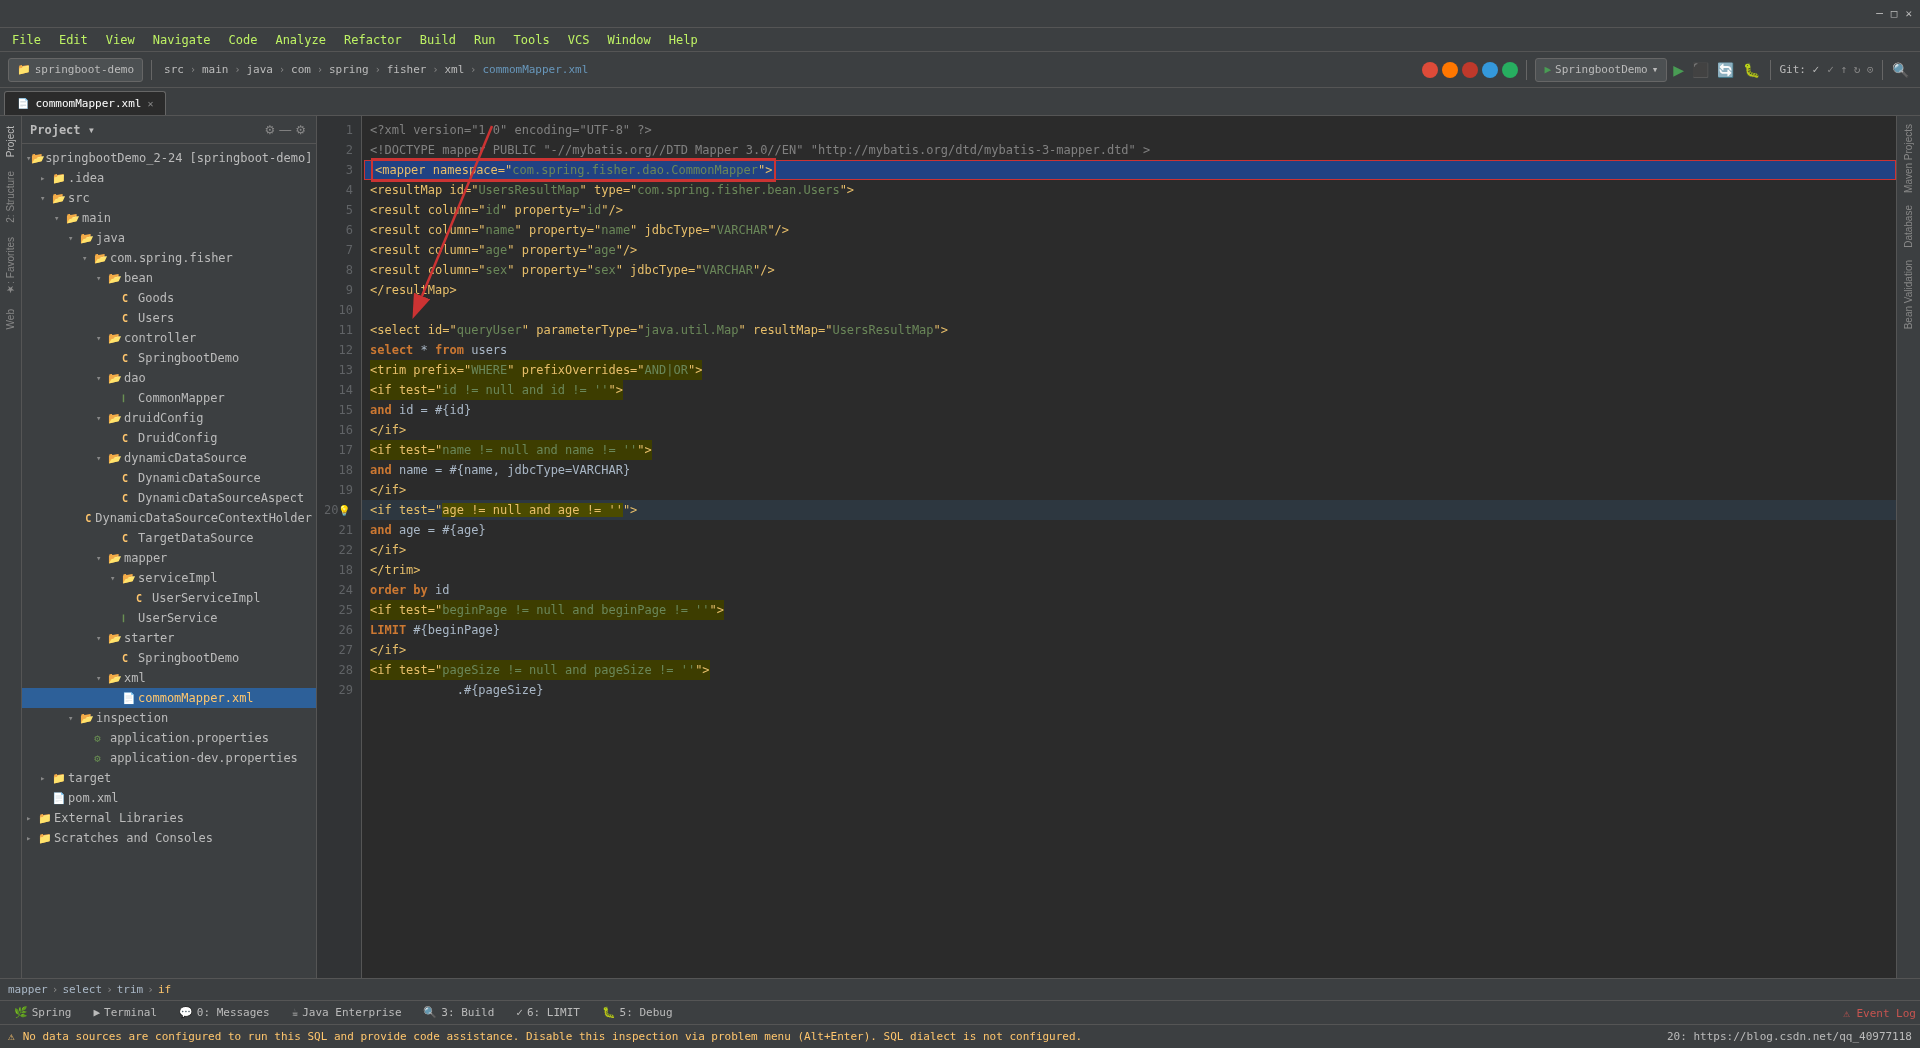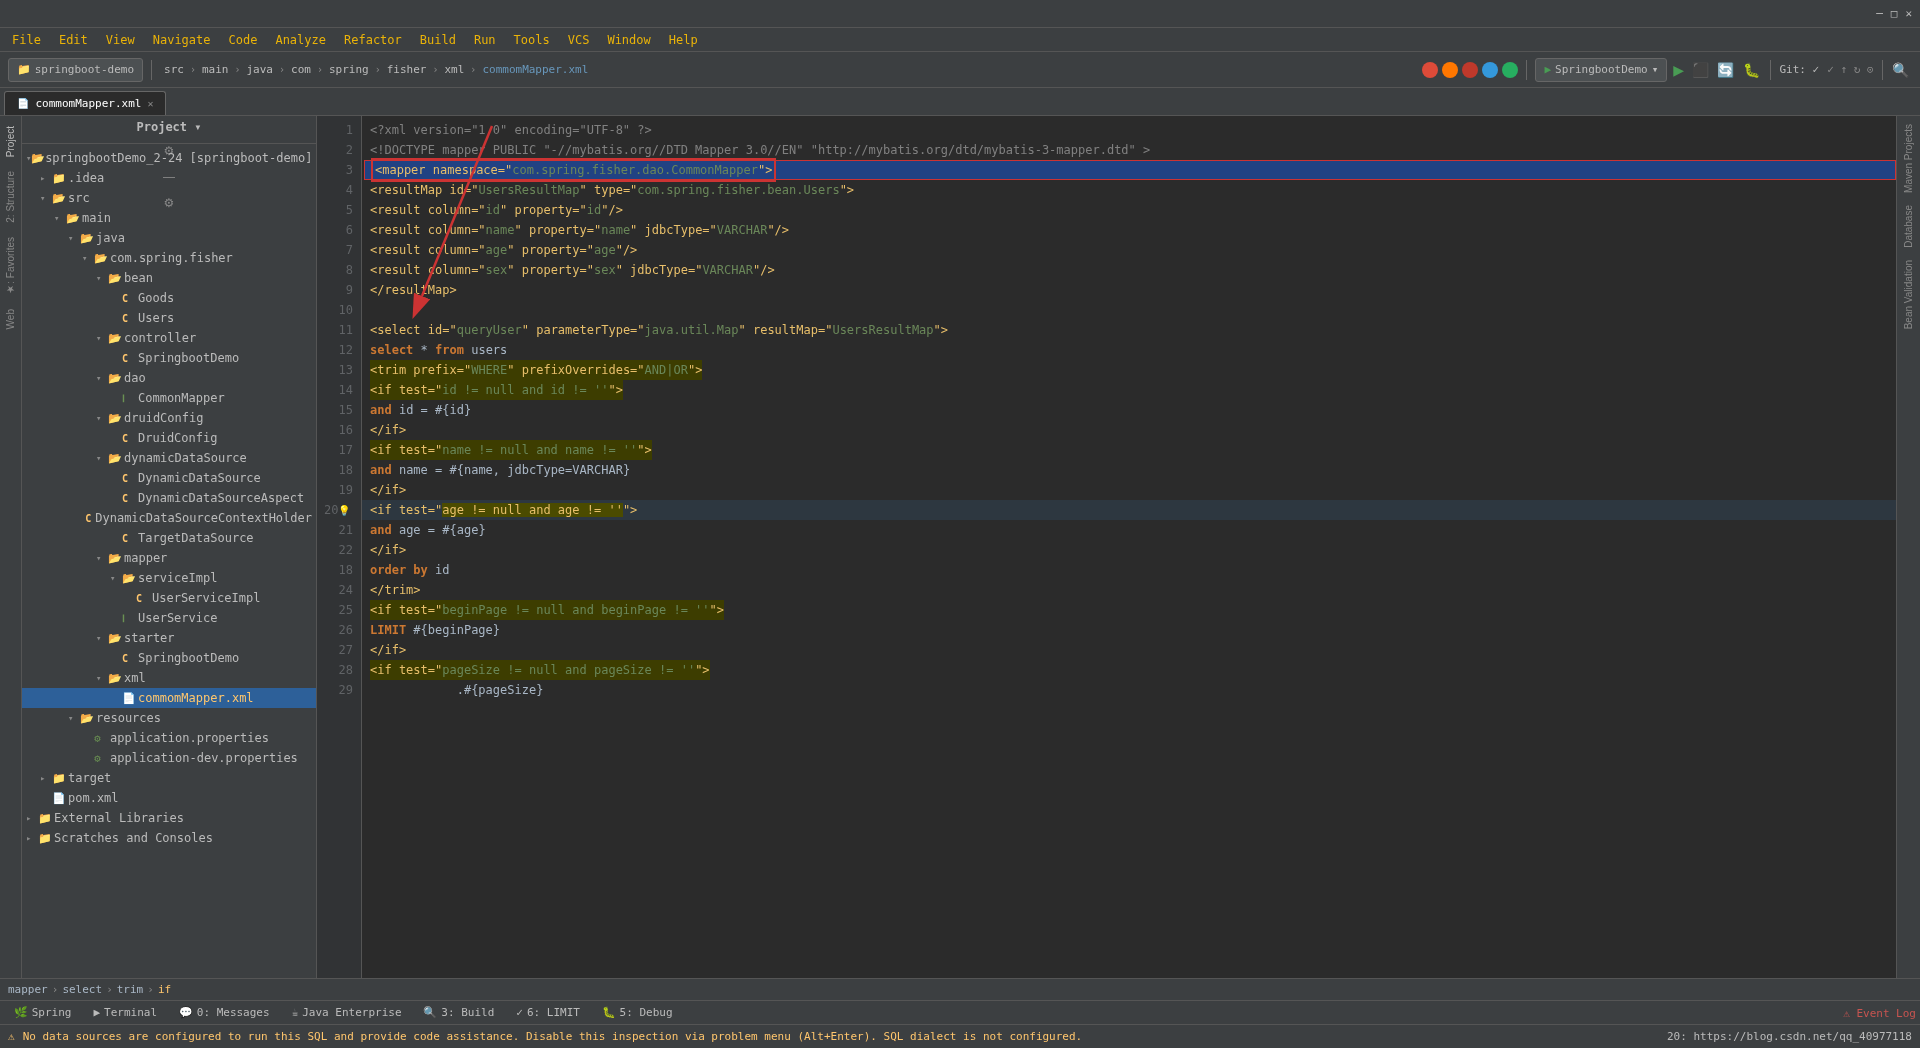--- a/index.html
+++ b/index.html
@@ -31,21 +31,21 @@
       height: 24px;
       display: flex;
       align-items: center;
       padding: 0 4px;
       border-bottom: 1px solid #555;
       gap: 2px;
     }
     .menu-item {
       padding: 2px 8px;
       font-size: 12px;
-      color: #eab308;
+      color: #bef264;
       cursor: pointer;
       border-radius: 2px;
     }
 
     
     #toolbar {
       background: #3c3f41;
       height: 36px;
       display: flex;
       align-items: center;
@@ -114,22 +114,21 @@
       flex-direction: column;
       overflow: hidden;
     }
     #sidebar-header {
       display: flex;
       align-items: center;
       padding: 4px 8px;
       background: #3c3f41;
       border-bottom: 1px solid #555;
       height: 28px;
-      gap: 8px;
-      flex-direction: column;
+      gap: 0;
     }
     .sidebar-title { font-weight: bold; color: #bbbbbb; font-size: 12px; flex: 1; }
     .sidebar-btn { background: none; border: none; color: #888; cursor: pointer; font-size: 12px; padding: 2px; }
     #tree-container { flex: 1; overflow-y: auto; overflow-x: hidden; padding: 4px 0; }
     .tree-item {
       display: flex;
       align-items: center;
       padding: 1px 4px;
       cursor: pointer;
       height: 20px;
@@ -609,21 +608,21 @@
         <div class="tree-item selected">
           <span class="indent" style="display: inline-block; width: 84px;"></span>
           <span class="tree-arrow"></span>
           <span class="tree-icon" style="color: rgb(104, 151, 187);">📄</span>
           <span class="tree-label highlight">commomMapper.xml</span>
         </div>
         <div class="tree-item">
           <span class="indent" style="display: inline-block; width: 42px;"></span>
           <span class="tree-arrow">▾</span>
           <span class="tree-icon" style="color: rgb(232, 200, 122);">📂</span>
-          <span class="tree-label">resources</span>
+          <span class="tree-label">inspection</span>
         </div>
         <div class="tree-item">
           <span class="indent" style="display: inline-block; width: 56px;"></span>
           <span class="tree-arrow"></span>
           <span class="tree-icon" style="color: rgb(106, 145, 83);">⚙</span>
           <span class="tree-label">application.properties</span>
         </div>
         <div class="tree-item">
           <span class="indent" style="display: inline-block; width: 56px;"></span>
           <span class="tree-arrow"></span>
@@ -706,22 +705,22 @@
           <div class="code-line">        <span style="background:#3d3d00;"><span class="xml-tag">&lt;trim prefix="<span class="xml-attr-val">WHERE</span>" prefixOverrides="<span class="xml-attr-val">AND|OR</span>"&gt;</span></span></div>
           <div class="code-line">            <span style="background:#3d3d00;"><span class="xml-tag">&lt;if test="<span class="xml-attr-val">id != null and id != ''</span>"&gt;</span></span></div>
           <div class="code-line">                <span class="kw-and">and</span> id = #{id}</div>
           <div class="code-line">            <span class="xml-tag">&lt;/if&gt;</span></div>
           <div class="code-line">            <span style="background:#3d3d00;"><span class="xml-tag">&lt;if test="<span class="xml-attr-val">name != null and name != ''</span>"&gt;</span></span></div>
           <div class="code-line">                <span class="kw-and">and</span> name = #{name, jdbcType=VARCHAR}</div>
           <div class="code-line">            <span class="xml-tag">&lt;/if&gt;</span></div>
           <div class="code-line active-line">            <span class="xml-tag">&lt;if test="<span style="background:#4b4b00;">age != null and age != ''</span>"&gt;</span></div>
           <div class="code-line">                <span class="kw-and">and</span> age = #{age}</div>
           <div class="code-line">            <span class="xml-tag">&lt;/if&gt;</span></div>
+          <div class="code-line">        <span class="xml-tag">&lt;/trim&gt;</span></div>
           <div class="code-line">        <span class="kw-order">order by</span> id</div>
-          <div class="code-line">        <span class="xml-tag">&lt;/trim&gt;</span></div>
           <div class="code-line">        <span style="background:#3d3d00;"><span class="xml-tag">&lt;if test="<span class="xml-attr-val">beginPage != null and beginPage != ''</span>"&gt;</span></span></div>
           <div class="code-line">            <span class="kw-and">LIMIT</span> #{beginPage}</div>
           <div class="code-line">        <span class="xml-tag">&lt;/if&gt;</span></div>
           <div class="code-line">        <span style="background:#3d3d00;"><span class="xml-tag">&lt;if test="<span class="xml-attr-val">pageSize != null and pageSize != ''</span>"&gt;</span></span></div>
           <div class="code-line">            .#{pageSize}</div>
           <svg style="position: absolute; top: 0px; left: 0px; width: 400px; height: 300px; pointer-events: none;">
             <defs>
               <marker id="arrow" markerWidth="10" markerHeight="7" refX="0" refY="3.5" orient="auto">
                 <polygon points="0 0, 10 3.5, 0 7" fill="#cc3333"></polygon>
               </marker>

